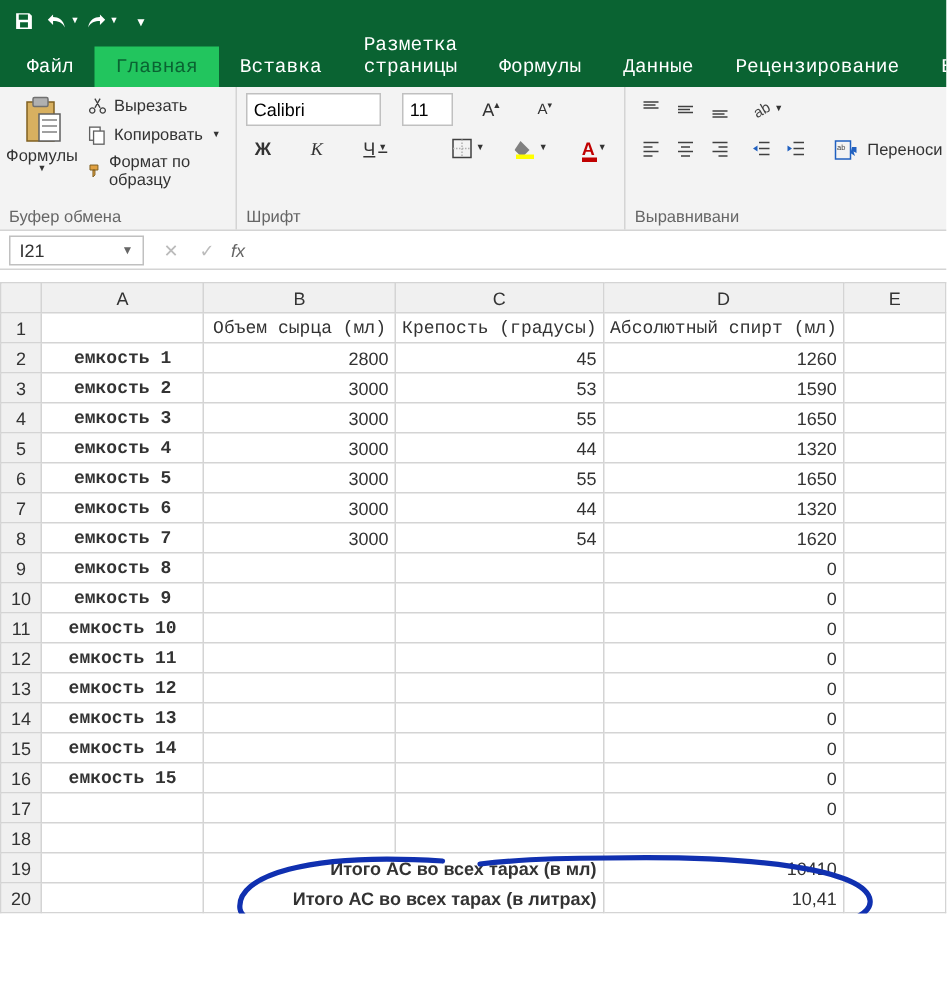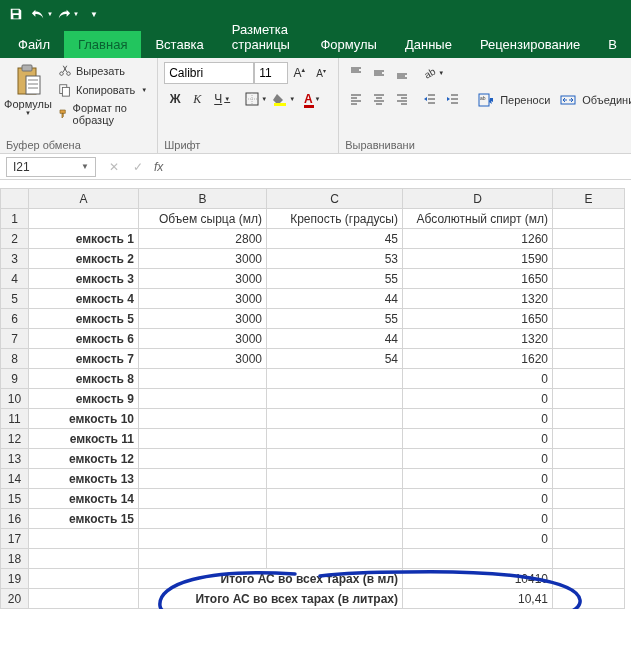--- a/index.html
+++ b/index.html
@@ -6,39 +6,39 @@
 body { background: #fff; font-size: 12px; color: #333; user-select: none; }
 
 
 .titlebar { background: #0a6332; height: 28px; display: flex; align-items: center; padding: 0 4px; }
 .titlebar .qat { display: flex; gap: 2px; }
 .titlebar .qat-btn { width: 24px; height: 24px; display: flex; align-items: center; justify-content: center; color: #fff; cursor: pointer; }
 .titlebar svg { width: 14px; height: 14px; fill: #fff; }
 
 
 .ribbon-tabs { background: #0a6332; height: 30px; display: flex; align-items: flex-end; padding-left: 4px; }
-.ribbon-tab { padding: 6px 14px; color: #fff; font-size: 13px; cursor: pointer; }
+.ribbon-tab { padding: 6px 14px; color: #fff; font-size: 13px; cursor: pointer; font-family: Liberation Mono, monospace; }
 .ribbon-tab.active { background: #22c55e; color: #0a6332; }
 
 
 .ribbon { background: #f3f3f3; border-bottom: 1px solid #d4d4d4; display: flex; height: 96px; }
 .ribbon-group { border-right: 1px solid #d4d4d4; padding: 4px 6px 2px 6px; display: flex; flex-direction: column; justify-content: space-between; }
 .ribbon-group-content { display: flex; gap: 4px; flex: 1; }
 .ribbon-group-label { font-size: 11px; color: #666; padding-top: 2px; }
 
 .paste-btn { display: flex; flex-direction: column; align-items: center; width: 44px; cursor: pointer; padding: 2px; }
 .paste-icon { width: 28px; height: 32px; }
 .paste-label { font-size: 11px; margin-top: 2px; }
 
 .clip-small { display: flex; flex-direction: column; gap: 1px; }
 .clip-item { display: flex; align-items: center; gap: 4px; padding: 2px 4px; cursor: pointer; font-size: 11px; }
 .clip-item svg { width: 14px; height: 14px; }
 
 .font-group { display: flex; flex-direction: column; gap: 4px; }
-.font-row { display: flex; gap: 0; align-items: center; }
+.font-row { display: flex; gap: 14px; align-items: center; }
 .font-name { width: 90px; height: 22px; border: 1px solid #c0c0c0; background: #fff; padding: 2px 4px; font-size: 12px; }
 .font-size { width: 34px; height: 22px; border: 1px solid #c0c0c0; background: #fff; padding: 2px 4px; font-size: 12px; }
 .mini-btn { width: 22px; height: 22px; border: 1px solid transparent; display: flex; align-items: center; justify-content: center; cursor: pointer; font-size: 12px; }
 .mini-btn.split { width: 28px; position: relative; }
 .mini-btn .dd { font-size: 6px; margin-left: 2px; }
 .bold { font-weight: bold; }
 .italic { font-style: italic; font-family: 'Times New Roman'; }
 .underline { text-decoration: underline; }
 
 .align-group { display: flex; flex-direction: column; gap: 4px; }
@@ -62,21 +62,21 @@
 .grid th, .grid td { border: 1px solid #d4d4d4; height: 20px; font-size: 12px; overflow: hidden; white-space: nowrap; }
 .grid th { background: #f0f0f0; font-weight: normal; color: #333; text-align: center; }
 .grid th.corner { background: #f0f0f0; width: 28px; }
 .grid th.col { width: 110px; }
 .grid th.col-b { width: 128px; }
 .grid th.col-c { width: 136px; }
 .grid th.col-d { width: 150px; }
 .grid th.col-e { width: 72px; }
 .grid th.row { width: 28px; text-align: center; }
 .grid td { padding: 0 4px; background: #fff; }
-.grid td.l { text-align: right; }
+.grid td.l { text-align: center; font-family: Liberation Mono, monospace; }
 .grid td.r { text-align: right; }
 .grid td.bold { font-weight: bold; }
 
 .annot { position: absolute; pointer-events: none; }
 .annot svg { width: 100%; height: 100%; }
 </style>
 </head>
 <body>
 
 <div class="titlebar">

